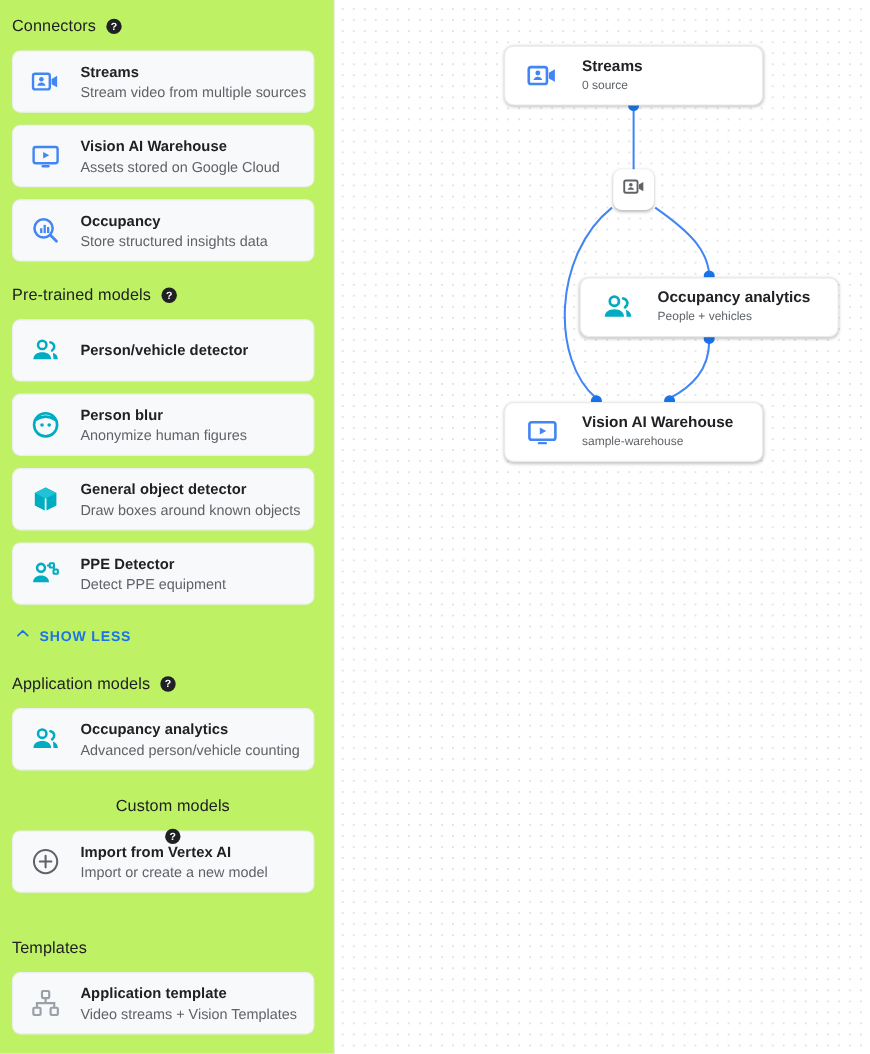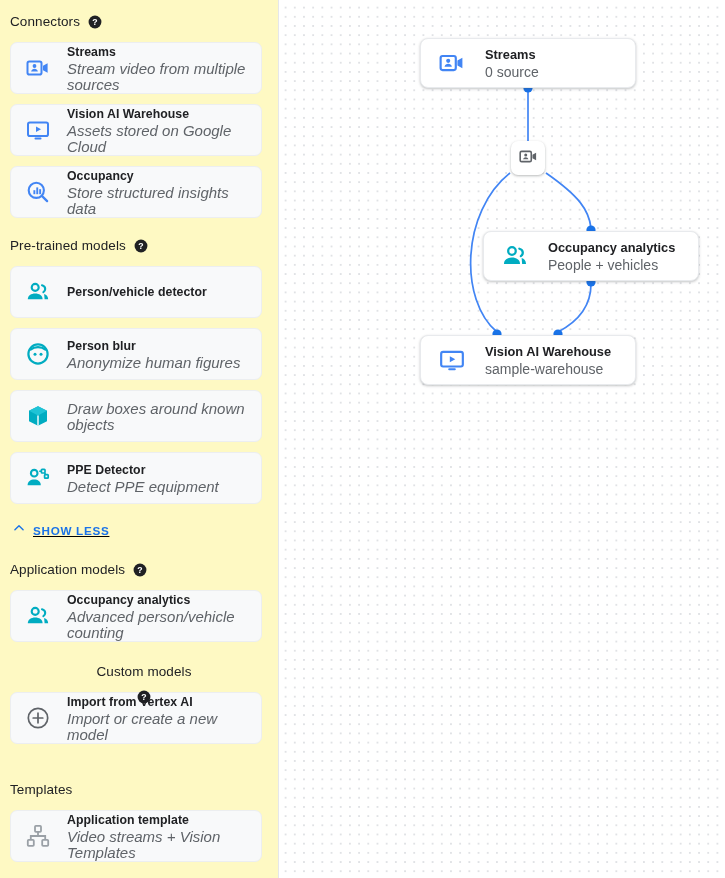--- a/index.html
+++ b/index.html
@@ -18,21 +18,21 @@
     display: flex;
     width: 725px;
     height: 878px;
     position: relative;
   }
 
   
   .sidebar {
     width: 279px;
     height: 878px;
-    background: #fef9c3;
+    background: #bef264;
     border-right: 1px solid #e5e7ea;
     box-sizing: border-box;
     padding: 0;
     position: relative;
     overflow: hidden;
   }
   .section-header {
     display: flex;
     align-items: center;
     gap: 8px;
@@ -77,35 +77,33 @@
   }
   .card-text { display: flex; flex-direction: column; justify-content: center; }
   .card-title {
     font-size: 12.3px;
     font-weight: bold;
     color: #202124;
     line-height: 16px;
     letter-spacing: 0.05px;
   }
   .card-sub {
-    font-size: 15px;
+    font-size: 12px;
     color: #5f6368;
     line-height: 16px;
     margin-top: 1px;
-    font-style: italic;
   }
 
   .show-less {
     display: flex;
     align-items: center;
     gap: 7px;
     margin: 16px 0 0 12px;
     height: 20px;
     cursor: pointer;
-    text-decoration: underline;
   }
   .show-less-label {
     color: #1a73e8;
     font-size: 11.7px;
     font-weight: bold;
     letter-spacing: 0.7px;
   }
 
   
   .canvas {
@@ -135,21 +133,21 @@
   .gnode-icon {
     width: 30px; height: 30px; flex: 0 0 30px;
     display: flex; align-items: center; justify-content: center;
     margin-right: 18px;
   }
   .gnode-text { display: flex; flex-direction: column; }
   .gnode-title {
     font-size: 12.8px; font-weight: bold; color: #202124; line-height: 17px;
   }
   .gnode-sub {
-    font-size: 14px; color: #5f6368; line-height: 16px; margin-top: 1px;
+    font-size: 10px; color: #5f6368; line-height: 16px; margin-top: 1px;
   }
 
   .badge {
     position: absolute;
     width: 34px; height: 34px;
     background: #ffffff;
     border-radius: 7px;
     box-shadow: 0 1px 3px rgba(60,64,67,0.26), 0 1px 2px rgba(60,64,67,0.12);
     display: flex; align-items: center; justify-content: center;
     cursor: pointer;
@@ -259,20 +257,21 @@
 
     <div class="card">
       <span class="card-icon">
         <svg width="24" height="24" viewBox="0 0 24 24" fill="none">
           <path d="M12 2.2l9 4.6v10.4L12 21.8 3 17.2V6.8z" fill="#00acc1"></path>
           <path d="M12 2.2l9 4.6L12 11.4 3 6.8z" fill="#1fc3d6"></path>
           <path d="M12 11.4v10.4" stroke="#ffffff" stroke-width="1.4"></path>
         </svg>
       </span>
       <span class="card-text">
+        <span class="card-title">General object detector</span>
         <span class="card-sub">Draw boxes around known objects</span>
       </span>
     </div>
 
     <div class="card">
       <span class="card-icon">
         <svg width="24" height="24" viewBox="0 0 24 24" fill="none">
           <circle cx="8.2" cy="7.2" r="3.3" stroke="#00acc1" stroke-width="2.1"></circle>
           <path d="M1.6 19.2c0-3.6 3-5.6 6.6-5.6s6.6 2 6.6 5.6z" fill="#00acc1"></path>
           <rect x="15.4" y="3.4" width="3.6" height="3.6" rx="0.7" stroke="#00acc1" stroke-width="1.7"></rect>

